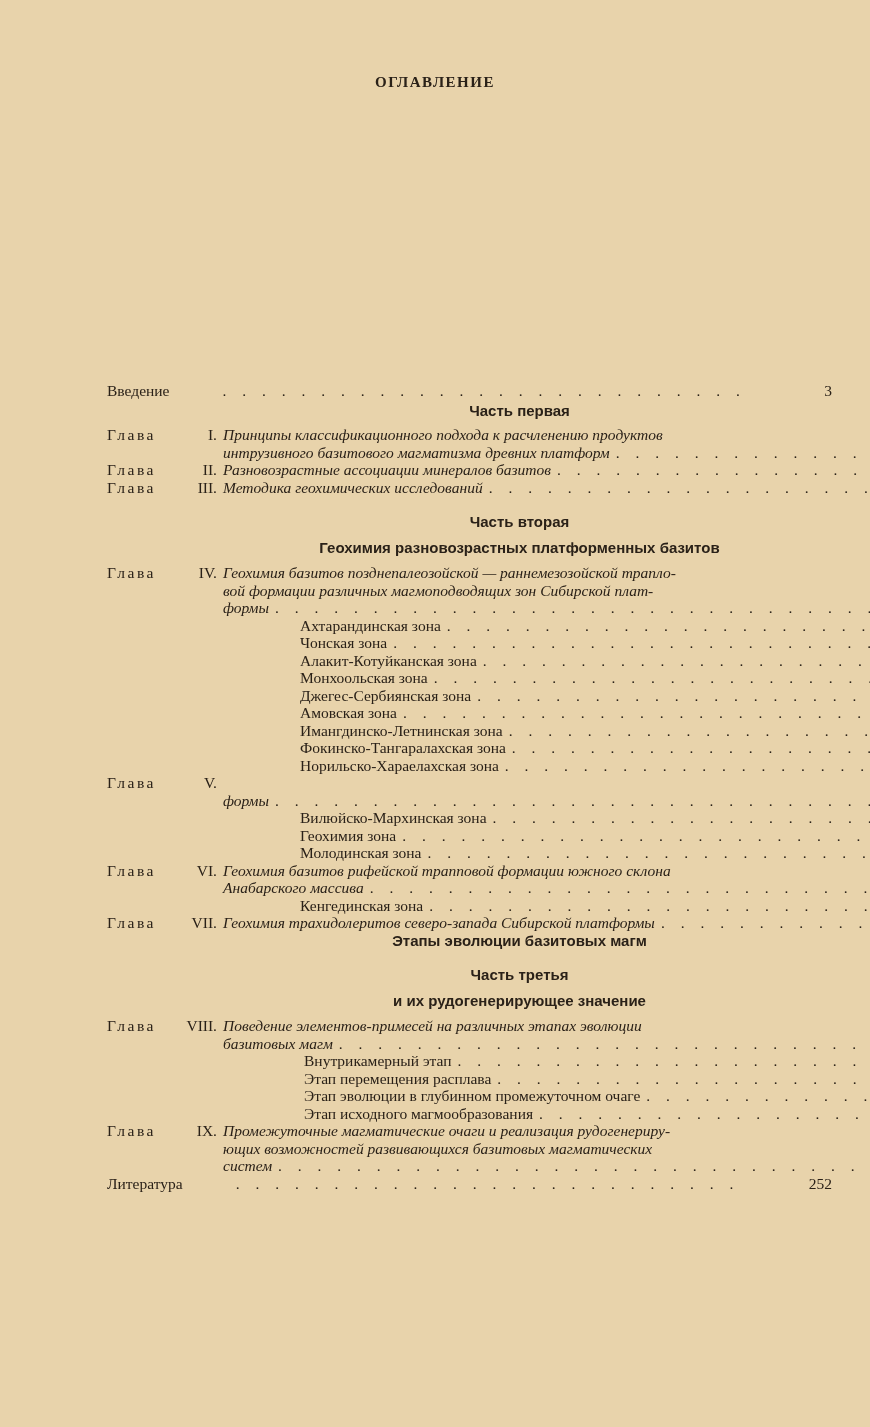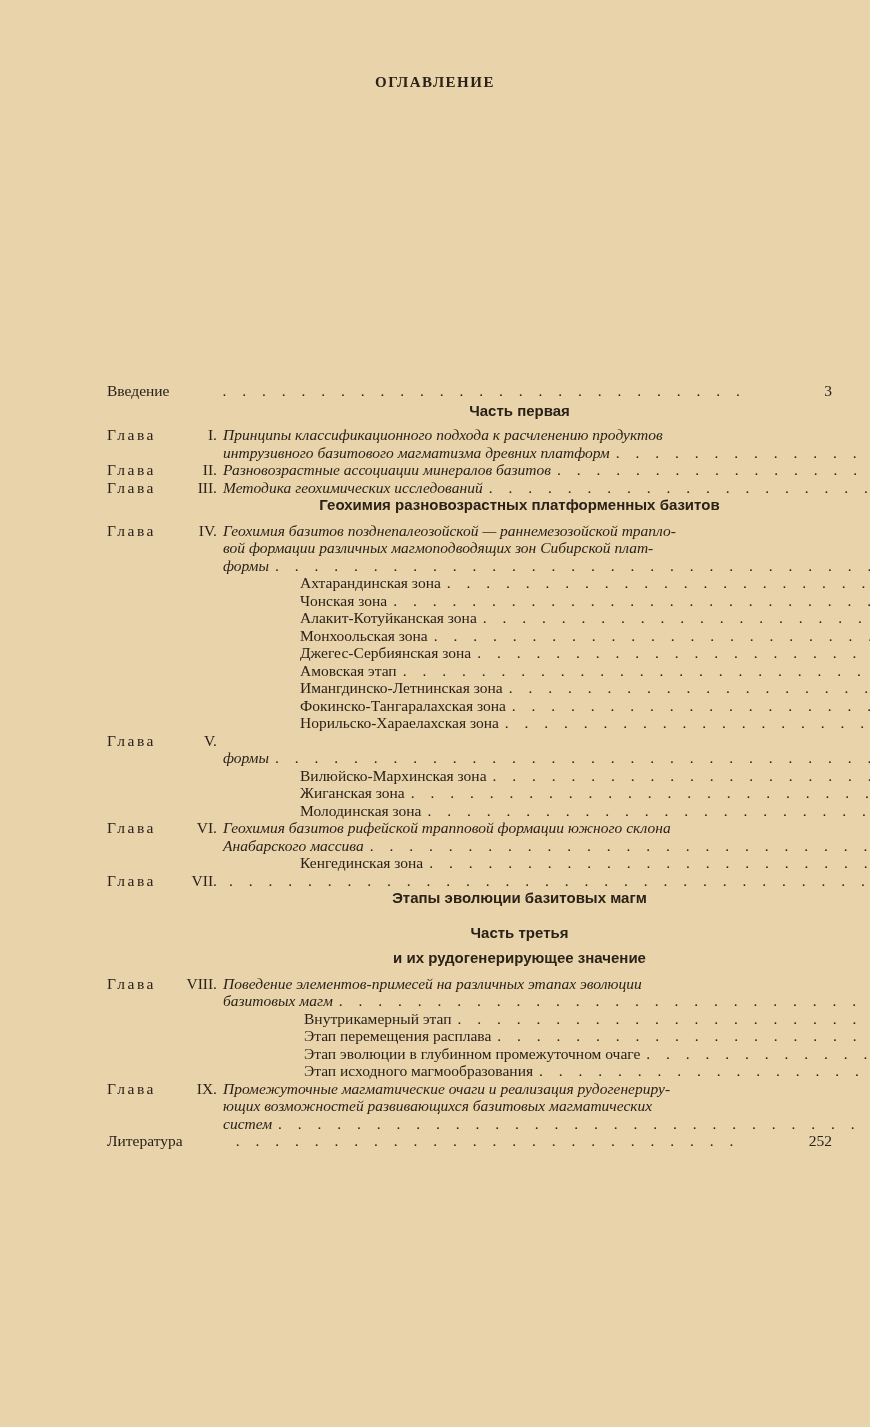--- a/index.html
+++ b/index.html
@@ -83,20 +83,21 @@
   <div class="row">
     <span class="lbl">Глава</span>
     <span class="num">III.</span>
     <span class="body">
         <span class="txt">Методика геохимических исследований</span>
     <span class="dots">. . . . . . . . . . . . . . . . . . . . . . . . . . . . . . . . . . . . . . . . . . . . .</span>
       </span>
 
   </div>
 
+  <div class="heading part2">Часть вторая</div>
   <div class="heading subheading">Геохимия разновозрастных платформенных базитов</div>
 
   <div>
     <div class="row">
       <span class="lbl">Глава</span>
       <span class="num">IV.</span>
       <span class="body">
           <span class="txt">Геохимия базитов позднепалеозойской — раннемезозойской трапло-</span>
         </span>
     </div>
@@ -138,21 +139,21 @@
       </span>
     </div>
   <div class="row sub">
       <span class="body">
         <span class="txt">Джегес-Сербиянская зона</span>
         <span class="dots">. . . . . . . . . . . . . . . . . . . . . . . . . . . . . . . . . . . . . . . . . . . . .</span>
       </span>
     </div>
   <div class="row sub">
       <span class="body">
-        <span class="txt">Амовская этап</span>
+        <span class="txt">Амовская зона</span>
         <span class="dots">. . . . . . . . . . . . . . . . . . . . . . . . . . . . . . . . . . . . . . . . . . . . .</span>
       </span>
     </div>
   <div class="row sub">
       <span class="body">
         <span class="txt">Имангдинско-Летнинская зона</span>
         <span class="dots">. . . . . . . . . . . . . . . . . . . . . . . . . . . . . . . . . . . . . . . . . . . . .</span>
       </span>
     </div>
   <div class="row sub">
@@ -182,21 +183,21 @@
     </div>
   </div>
   <div class="row sub">
       <span class="body">
         <span class="txt">Вилюйско-Мархинская зона</span>
         <span class="dots">. . . . . . . . . . . . . . . . . . . . . . . . . . . . . . . . . . . . . . . . . . . . .</span>
       </span>
     </div>
   <div class="row sub">
       <span class="body">
-        <span class="txt">Жиганская зона</span>
+        <span class="txt">Геохимия зона</span>
         <span class="dots">. . . . . . . . . . . . . . . . . . . . . . . . . . . . . . . . . . . . . . . . . . . . .</span>
       </span>
     </div>
   <div class="row sub">
       <span class="body">
         <span class="txt">Молодинская зона</span>
         <span class="dots">. . . . . . . . . . . . . . . . . . . . . . . . . . . . . . . . . . . . . . . . . . . . .</span>
       </span>
     </div>
 
@@ -220,20 +221,21 @@
       <span class="body">
         <span class="txt">Кенгединская зона</span>
         <span class="dots">. . . . . . . . . . . . . . . . . . . . . . . . . . . . . . . . . . . . . . . . . . . . .</span>
       </span>
     </div>
 
   <div class="row">
     <span class="lbl">Глава</span>
     <span class="num">VII.</span>
     <span class="body">
+        <span class="txt">Геохимия трахидолеритов северо-запада Сибирской платформы</span>
     <span class="dots">. . . . . . . . . . . . . . . . . . . . . . . . . . . . . . . . . . . . . . . . . . . . .</span>
       </span>
 
   </div>
 
   <div class="heading">Этапы эволюции базитовых магм</div>
   <div class="heading part2">Часть третья</div>
   <div class="heading subheading">и их рудогенерирующее значение</div>
 
   <div>

